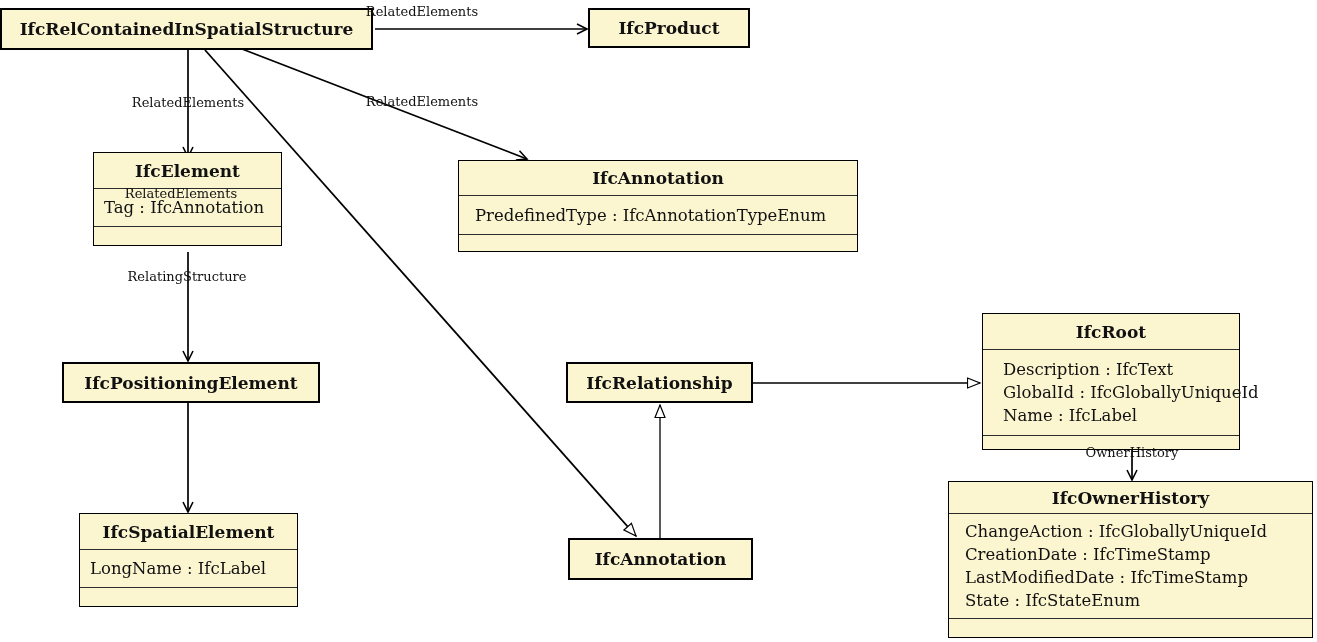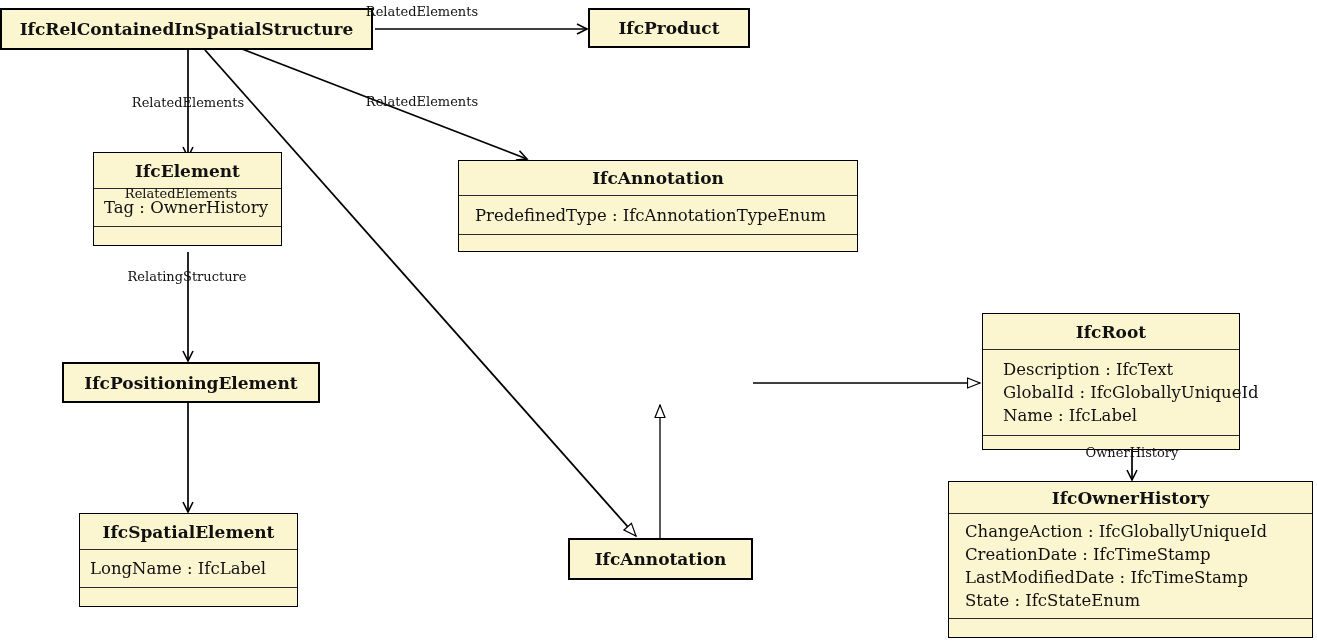--- a/index.html
+++ b/index.html
@@ -83,21 +83,21 @@
     <div class="title">IfcRelContainedInSpatialStructure</div>
   </div>
 
   <div class="uml single thick" style="left:588px;top:8px;width:162px;height:40px;">
     <div class="title">IfcProduct</div>
   </div>
 
   <div class="uml" style="left:93px;top:152px;width:189px;height:94px;">
     <div class="title" style="height:35px;">IfcElement</div>
     <div class="attrs" style="height:37px;">
-      <div class="attr">Tag : OwnerHistory</div>
+      <div class="attr">Tag : IfcAnnotation</div>
     </div>
     <div class="spacer"></div>
   </div>
 
   <div class="uml" style="left:458px;top:160px;width:400px;height:92px;">
     <div class="title" style="height:34px;">IfcAnnotation</div>
     <div class="attrs" style="height:38px;padding-left:16px;">
       <div class="attr">PredefinedType : IfcAnnotationTypeEnum</div>
     </div>
     <div class="spacer"></div>
@@ -108,20 +108,23 @@
   </div>
 
   <div class="uml" style="left:79px;top:513px;width:219px;height:94px;">
     <div class="title" style="height:35px;">IfcSpatialElement</div>
     <div class="attrs" style="height:37px;">
       <div class="attr">LongName : IfcLabel</div>
     </div>
     <div class="spacer"></div>
   </div>
 
+  <div class="uml single thick" style="left:566px;top:362px;width:187px;height:41px;">
+    <div class="title">IfcRelationship</div>
+  </div>
 
   <div class="uml single thick" style="left:568px;top:538px;width:185px;height:42px;">
     <div class="title">IfcAnnotation</div>
   </div>
 
   <div class="uml" style="left:982px;top:313px;width:258px;height:137px;">
     <div class="title" style="height:35px;">IfcRoot</div>
     <div class="attrs" style="height:85px;padding-left:20px;">
       <div class="attr">Description : IfcText</div>
       <div class="attr">GlobalId : IfcGloballyUniqueId</div>

